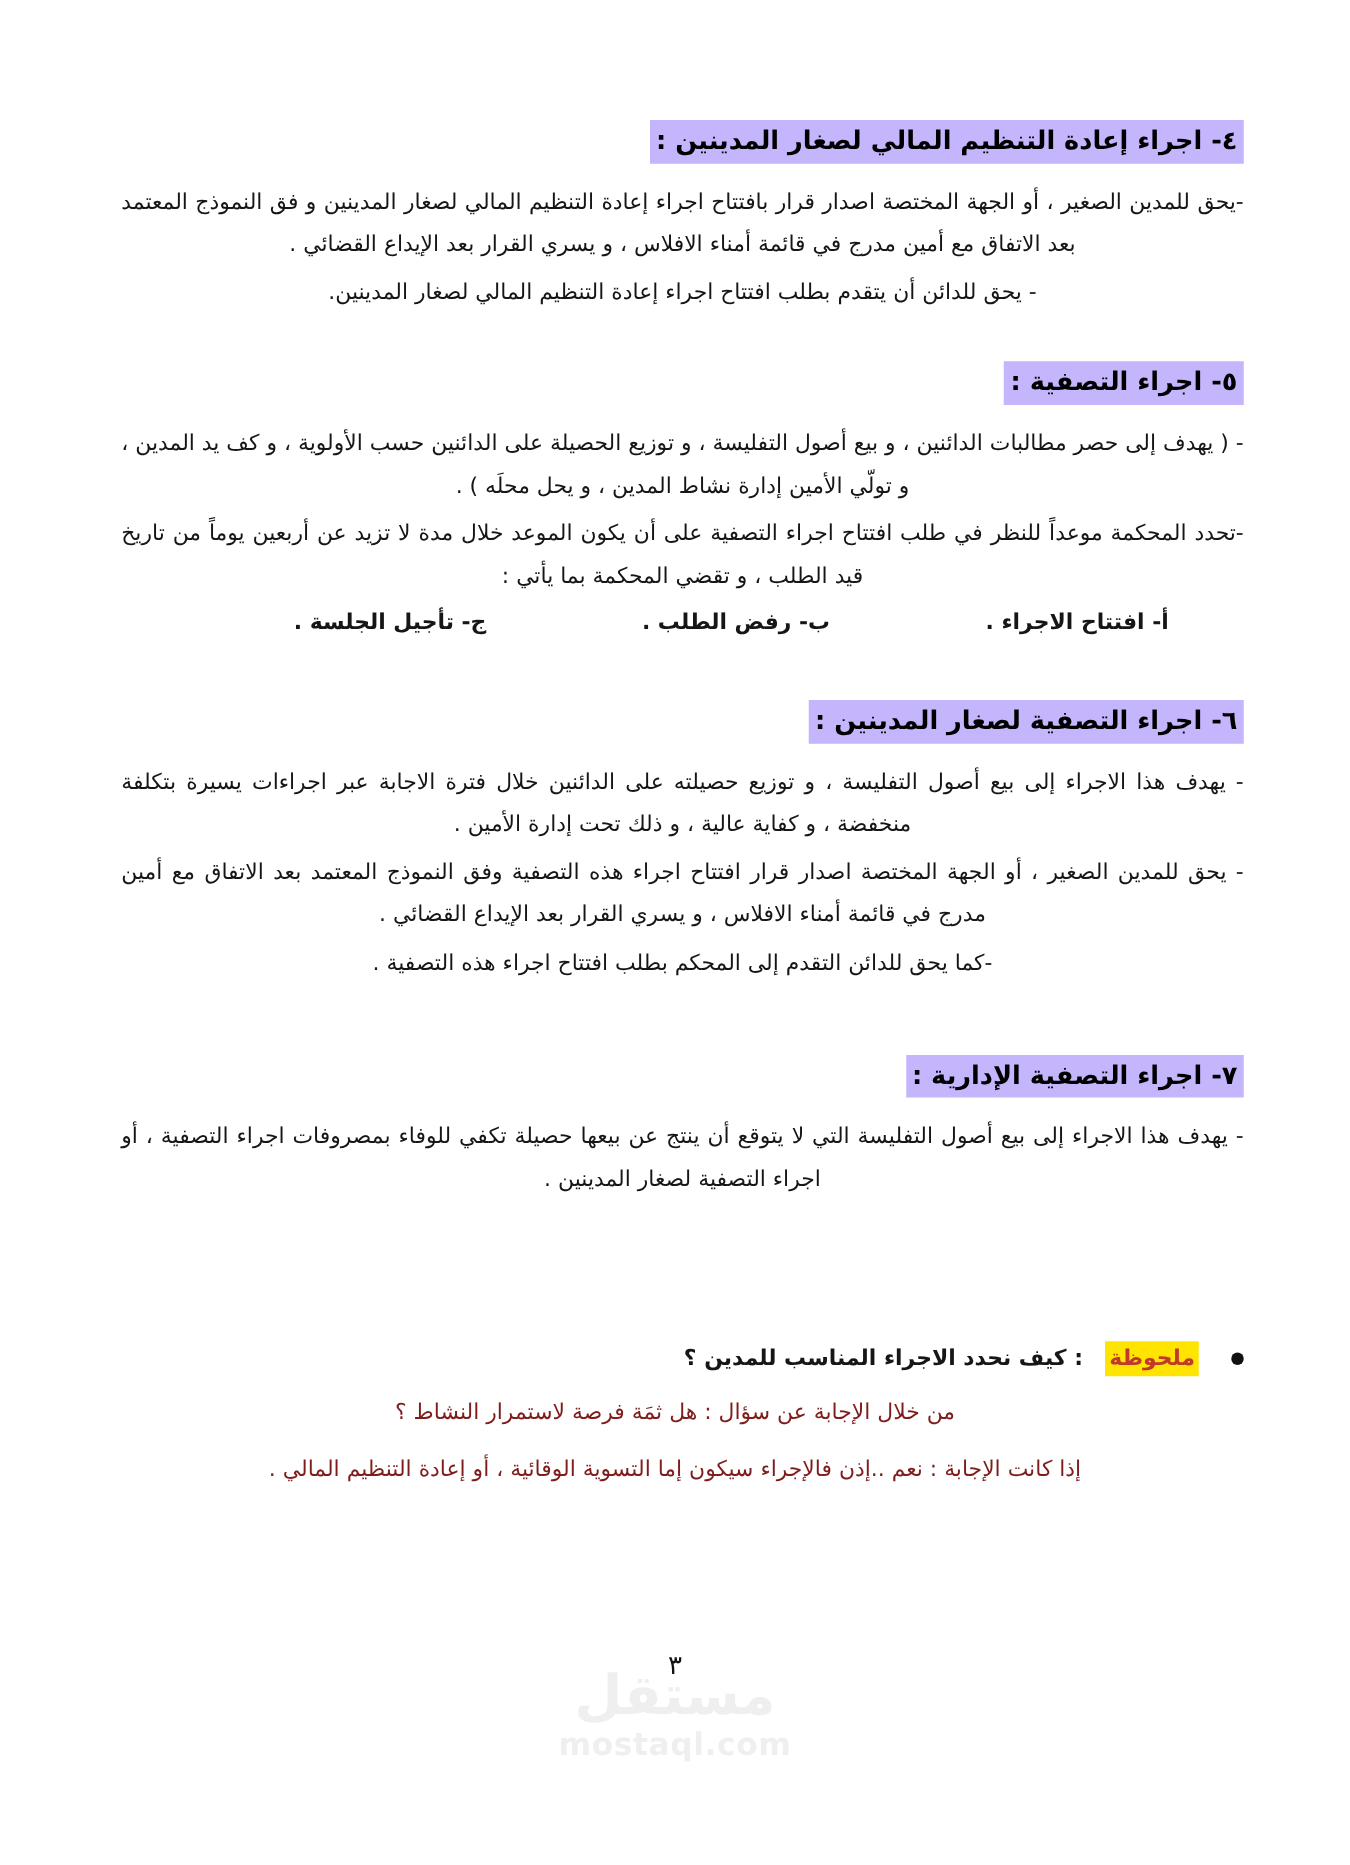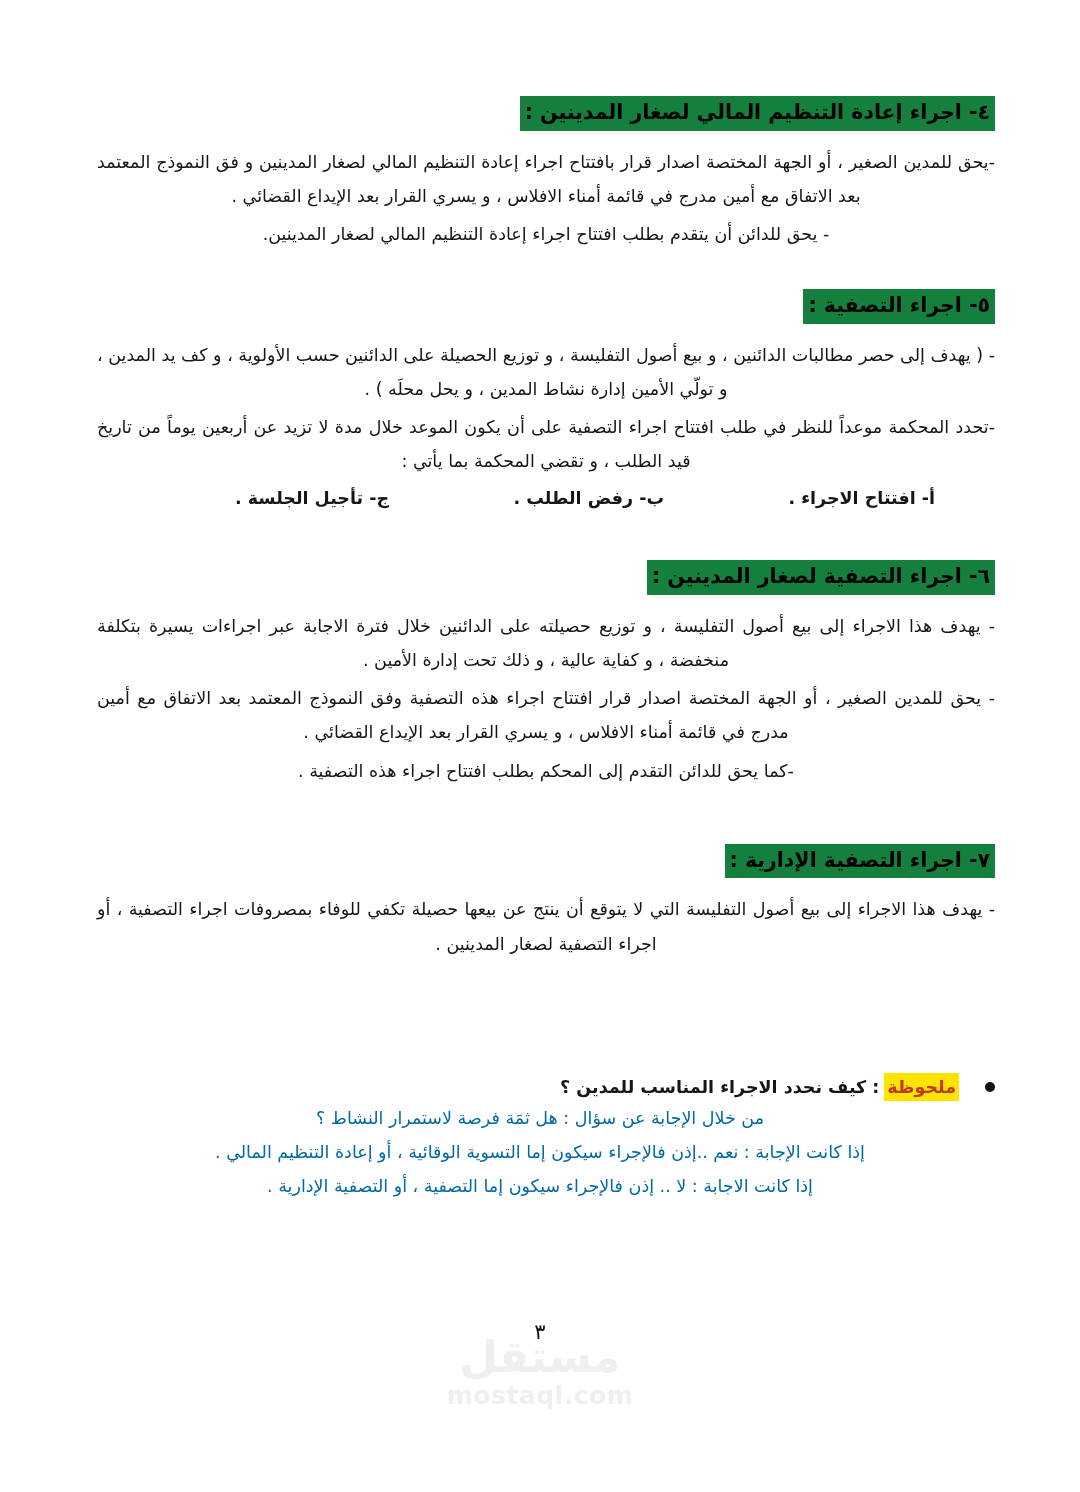--- a/index.html
+++ b/index.html
@@ -39,21 +39,21 @@
 
   .heading-line {
     text-align: right;
     margin: 0;
     padding: 0;
     line-height: 1.0;
   }
 
   .heading {
     display: inline-block;
-    background: #15803d;
+    background: #c4b5fd;
     color: #000000;
     font-weight: bold;
     font-size: 20.5px;
     line-height: 1.45;
     padding: 2px 5px 3px 5px;
     letter-spacing: 0;
     white-space: nowrap;
   }
 
   .body-block {
@@ -120,29 +120,29 @@
     font-weight: bold;
     font-size: 17.5px;
     padding: 4px 3px;
     white-space: nowrap;
   }
   .note-title-rest {
     font-size: 17.5px;
     font-weight: 600;
     color: #161616;
     white-space: nowrap;
-    padding-right: 5px;
+    padding-right: 18px;
   }
   .note-line {
     font-size: 17.5px;
     line-height: 1.95;
-    color: #0369a1;
+    color: #7f1d1d;
     font-weight: 500;
     text-align: center;
-    margin: 0;
+    margin: 12px;
   }
 
   
   .footer {
     position: absolute;
     left: 0;
     right: 0;
     bottom: 52px;
     height: 120px;
   }
@@ -247,21 +247,20 @@
     <div class="gap-md"></div>
 
     <div class="note-block">
       <div class="note-first-line">
         <span class="bullet-dot"></span>
         <span class="note-title">ملحوظة</span>
         <span class="note-title-rest">: كيف نحدد الاجراء المناسب للمدين  ؟</span>
       </div>
       <p class="note-line">من خلال الإجابة عن سؤال : هل ثمَة فرصة لاستمرار النشاط ؟</p>
       <p class="note-line">إذا كانت الإجابة : نعم ..إذن فالإجراء سيكون إما التسوية الوقائية ، أو إعادة التنظيم المالي .</p>
-      <p class="note-line">إذا كانت الاجابة : لا .. إذن  فالإجراء سيكون إما التصفية ، أو التصفية الإدارية .</p>
     </div>
 
   </div>
 
   <div class="footer">
     <div class="page-number">٣</div>
     <div class="watermark">
       <div class="watermark-logo">مستقل</div>
       <div class="watermark-url">mostaql.com</div>
     </div>

